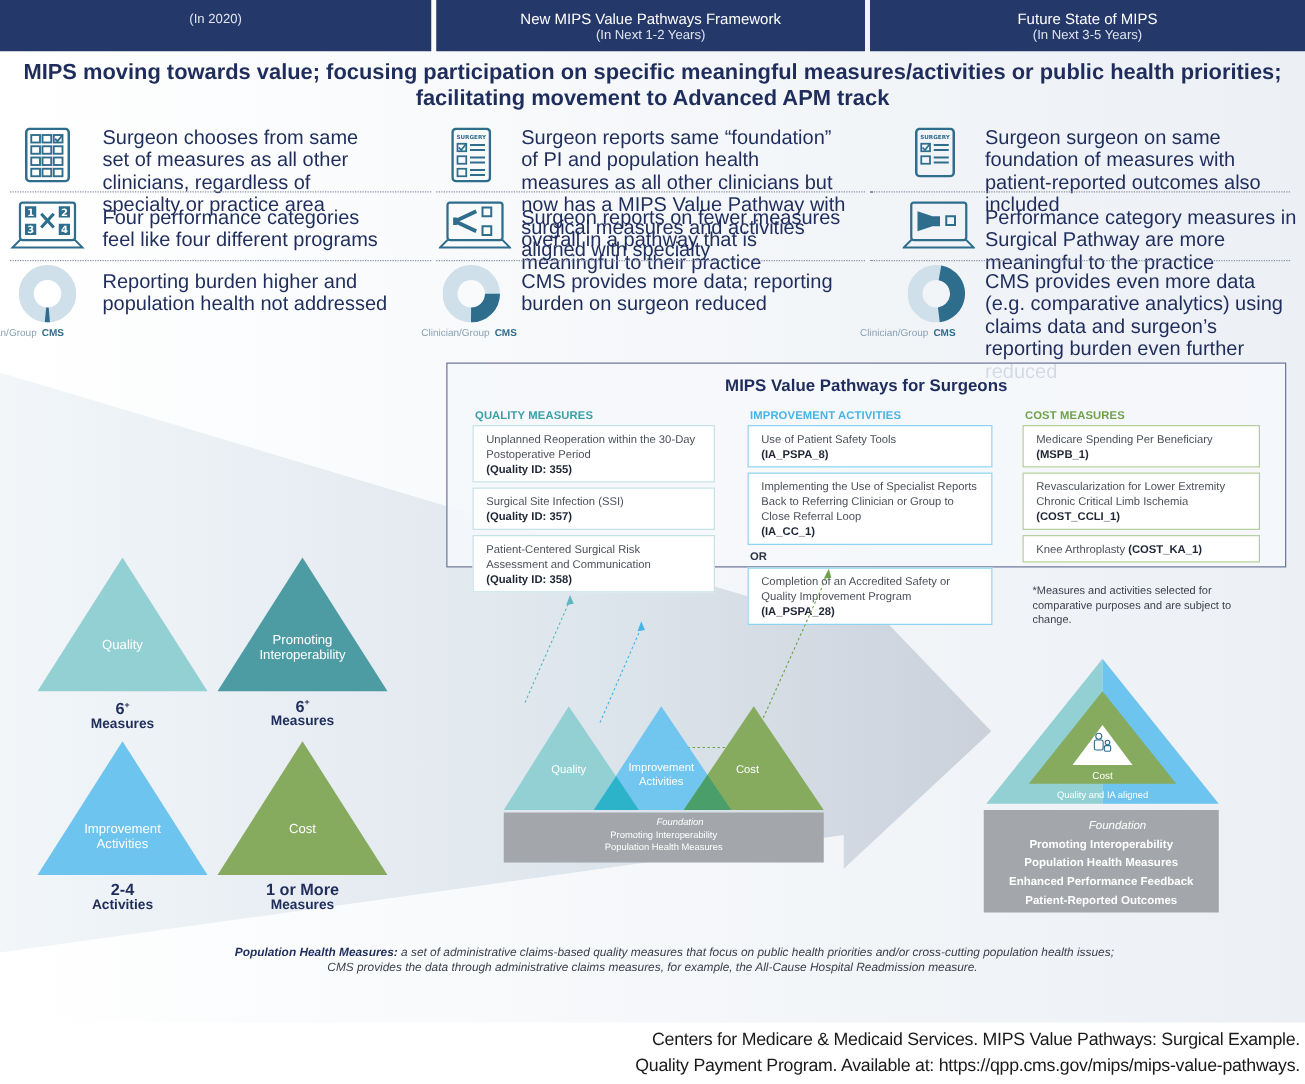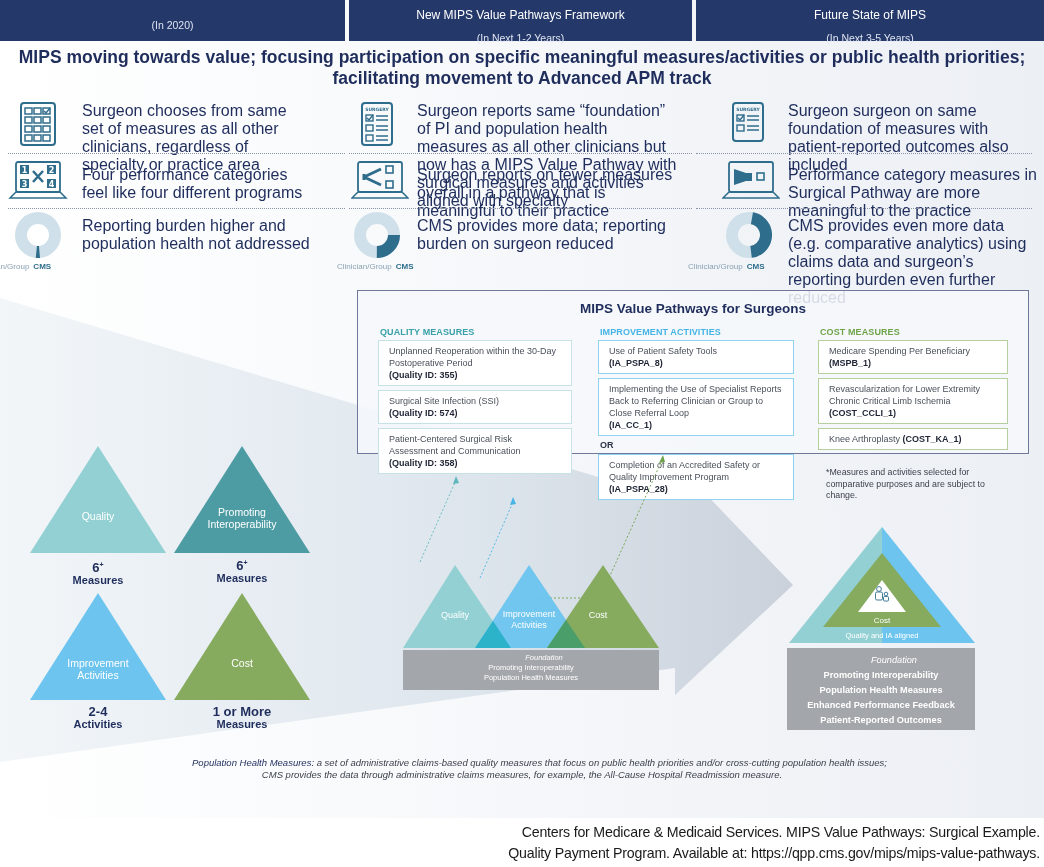--- a/index.html
+++ b/index.html
@@ -9,21 +9,21 @@
   .panel {
     position: absolute; left: 0; top: 0; width: 1044px; height: 818px;
     background: linear-gradient(90deg, #ffffff 0%, #f7f9fb 40%, #eceff4 100%);
     overflow: hidden;
   }
   .bg-svg { position: absolute; left: 0; top: 0; }
 
   
   .hdr { position: absolute; top: 0; height: 41px; background: #24386a; color: #fff; text-align: center; padding-top: 9px; }
   .hdr .t { font-size: 12px; line-height: 13px; }
-  .hdr .s { font-size: 10.5px; line-height: 13px; color: #dfe4f0; margin-top: 10px; }
+  .hdr .s { font-size: 10.5px; line-height: 13px; color: #dfe4f0; }
   .hdr1 { left: 0; width: 345px; }
   .hdr2 { left: 349px; width: 343px; }
   .hdr3 { left: 696px; width: 348px; }
 
   .headline {
     position: absolute; left: 0; top: 47px; width: 1044px; text-align: center;
     font-size: 17.5px; font-weight: bold; line-height: 21px; color: #1f2d5c;
   }
 
   
@@ -56,21 +56,21 @@
   .tri-lbl { position: absolute; color: #ffffff; text-align: center; font-size: 10.5px; line-height: 12px; }
   .tri-cap { position: absolute; text-align: center; color: #1f2d5c; }
   .tri-cap .n { font-weight: bold; font-size: 13px; line-height: 14px; }
   .tri-cap .u { font-size: 11px; line-height: 11px; font-weight: bold; }
   .tri-cap sup { font-size: 7px; }
 
   .found { position: absolute; background: #a3a6aa; color: #fff; text-align: center; }
   .found .fi { font-style: italic; padding-left: 26px; }
 
   .pophealth { position: absolute; left: 60px; top: 757px; width: 924px; text-align: center; font-size: 9.5px; line-height: 12px; font-style: italic; color: #3a3f4a; }
-  .pophealth b { color: #1f2d5c; font-weight: normal; margin-left: 35px; }
+  .pophealth b { color: #1f2d5c; font-weight: bold; margin-left: 35px; }
 
   .citation { position: absolute; right: 4px; top: 822px; text-align: right; font-size: 14.2px; line-height: 21px; color: #1a1a1a; font-family: "Liberation Sans", "DejaVu Sans", sans-serif; letter-spacing: -0.2px; }
 </style>
 </head>
 <body>
 
 <div class="panel">
 
   <svg class="bg-svg" width="1044" height="818">
     <defs>
@@ -226,21 +226,21 @@
     <div class="donut-lbl" style="left:-8px;top:166px;"><span>Clinician/Group</span><b>CMS</b></div>
     <div class="txt" style="position:absolute;left:92px;top:121px;width:240px;">CMS provides even more data (e.g. comparative analytics) using claims data and surgeon’s reporting burden even further reduced</div>
   </div>
 
   <div class="mvp">
     <div class="mvp-title">MIPS Value Pathways for Surgeons</div>
 
     <div class="mvp-col q" style="left:20px;width:194px;">
       <div class="mvp-h">QUALITY MEASURES</div>
       <div class="mcard"><span>Unplanned Reoperation within the 30-Day Postoperative Period</span><br><b>(Quality ID: 355)</b></div>
-      <div class="mcard"><span>Surgical Site Infection (SSI)</span><br><b>(Quality ID: 574)</b></div>
+      <div class="mcard"><span>Surgical Site Infection (SSI)</span><br><b>(Quality ID: 357)</b></div>
       <div class="mcard"><span>Patient-Centered Surgical Risk Assessment and Communication</span><br><b>(Quality ID: 358)</b></div>
     </div>
 
     <div class="mvp-col ia" style="left:240px;width:196px;">
       <div class="mvp-h">IMPROVEMENT ACTIVITIES</div>
       <div class="mcard"><span>Use of Patient Safety Tools</span><br><b>(IA_PSPA_8)</b></div>
       <div class="mcard"><span>Implementing the Use of Specialist Reports Back to Referring Clinician or Group to Close Referral Loop</span><br><b>(IA_CC_1)</b></div>
       <div class="or">OR</div>
       <div class="mcard"><span>Completion of an Accredited Safety or Quality Improvement Program</span><br><b>(IA_PSPA_28)</b></div>
     </div>

